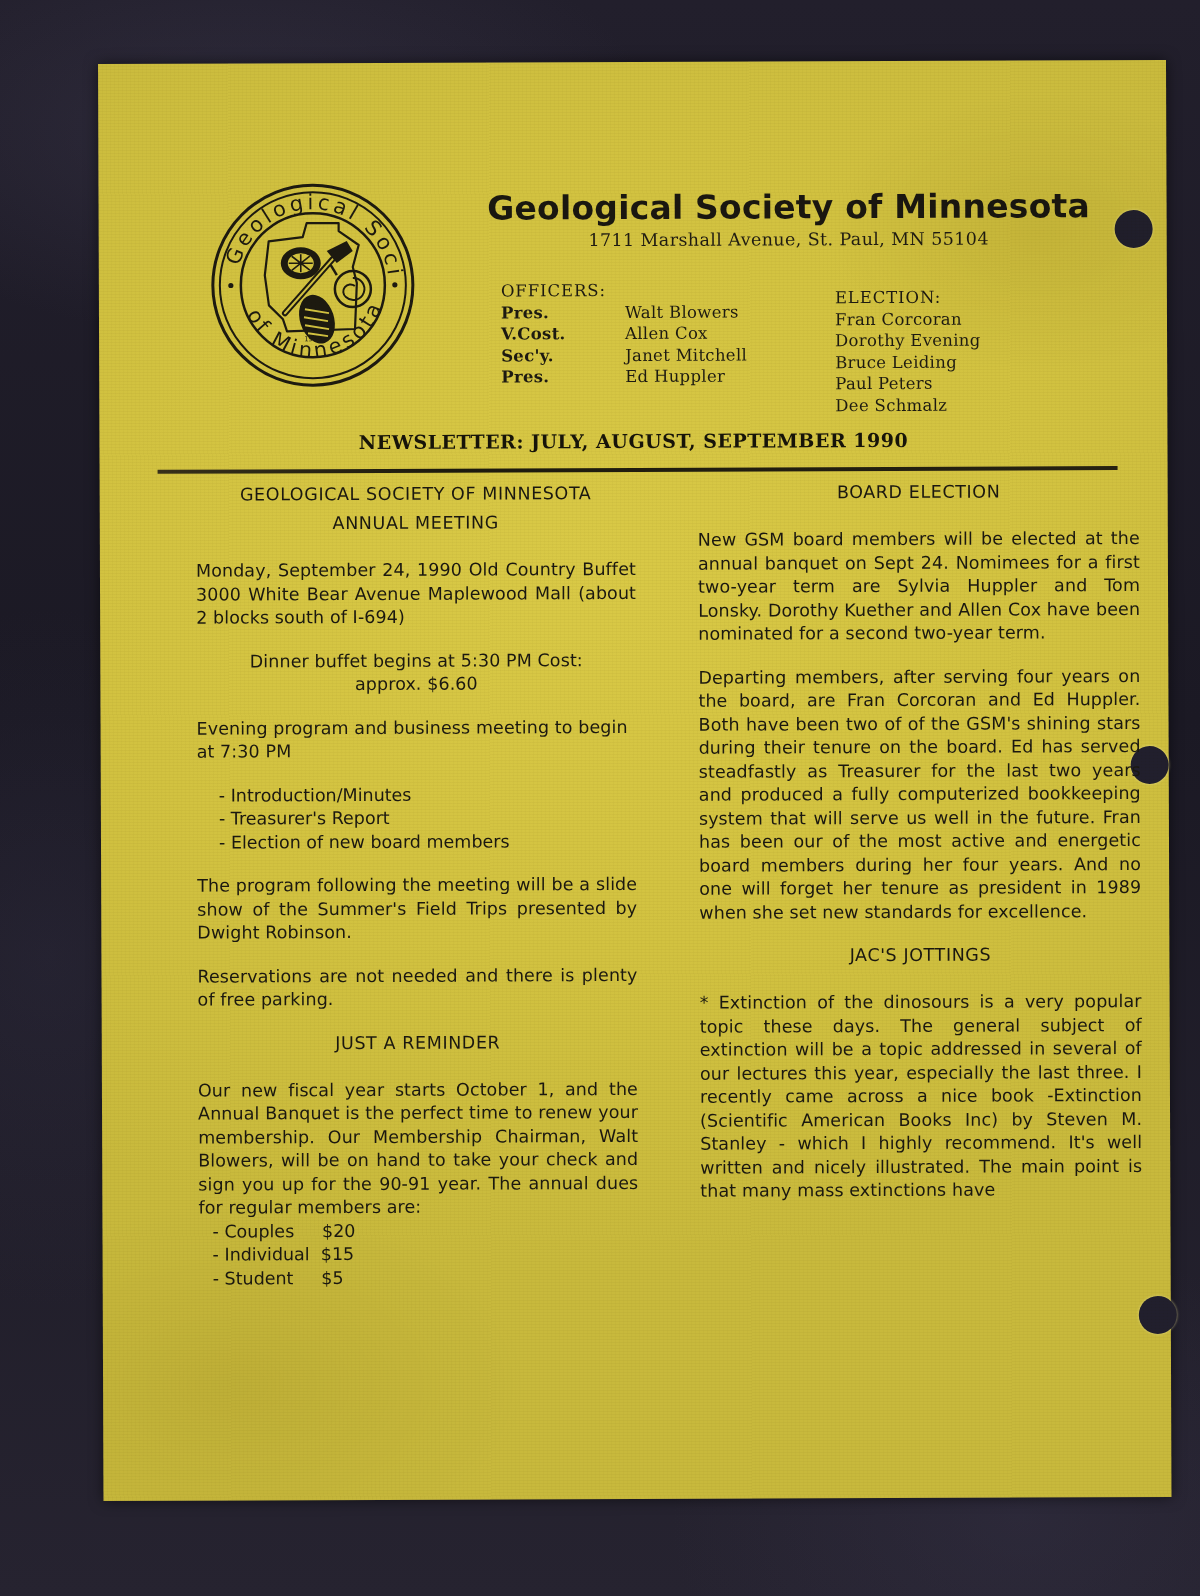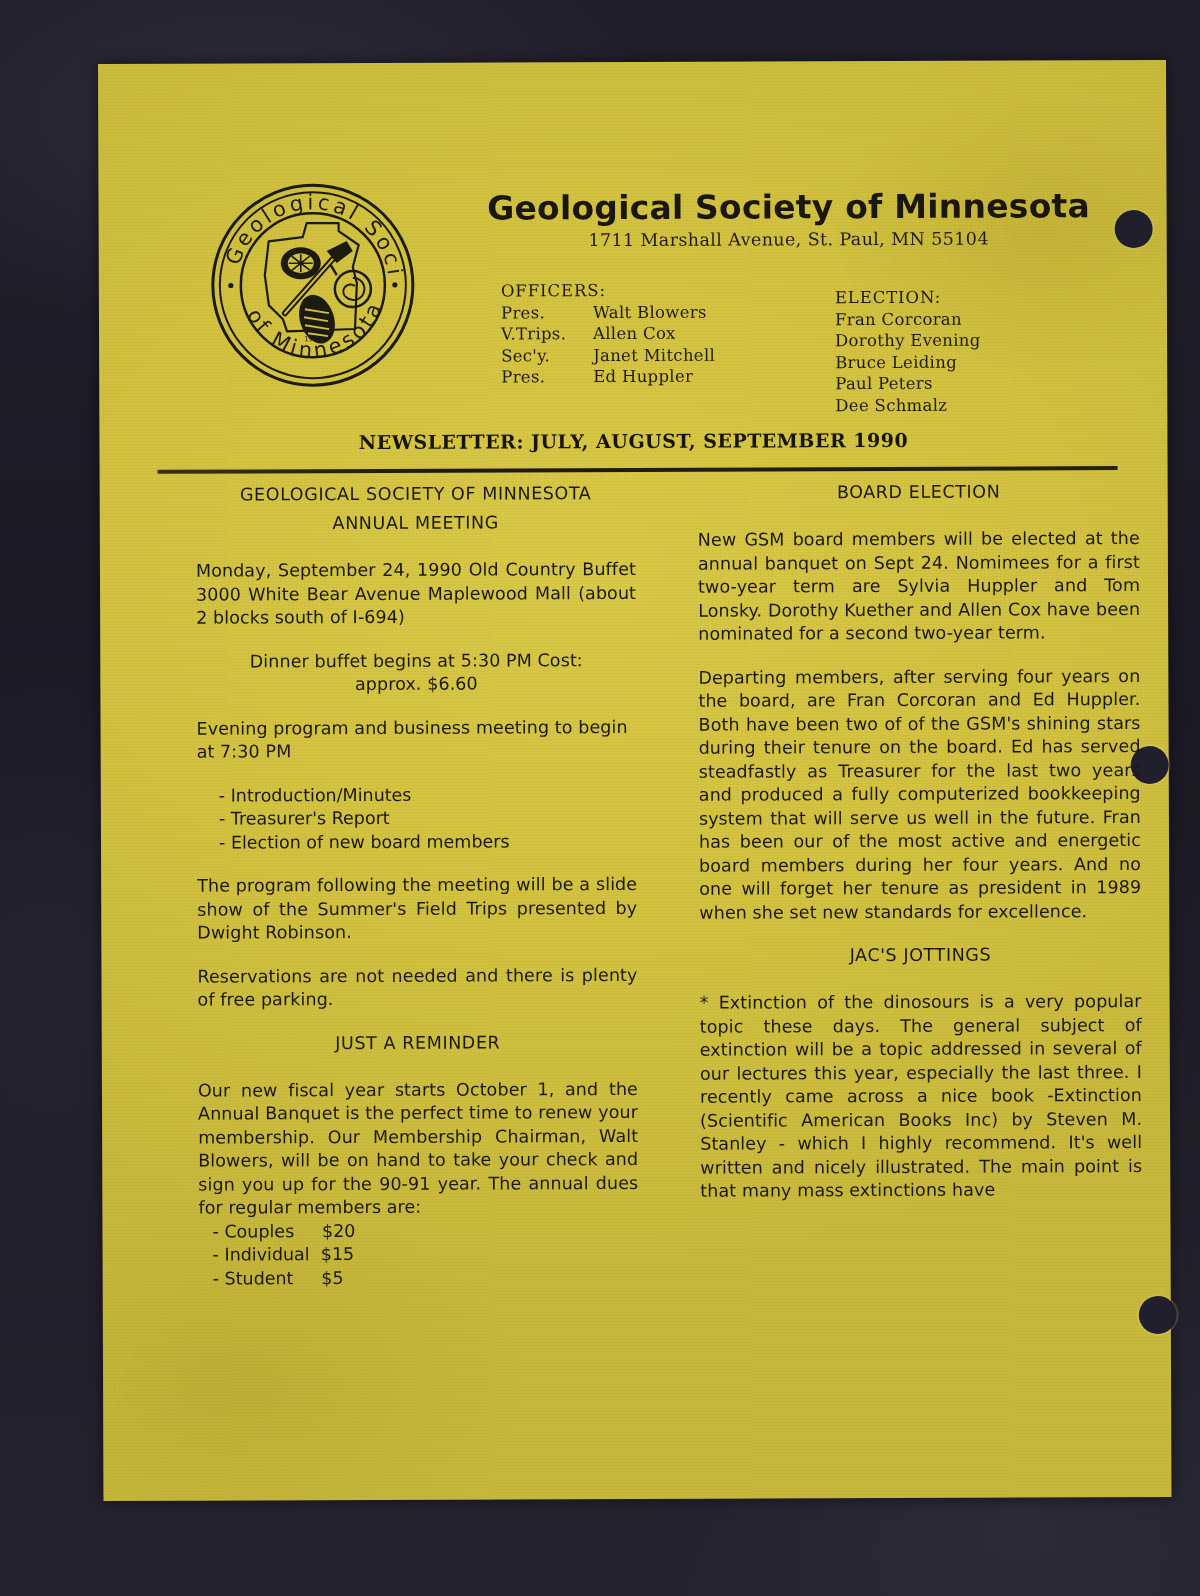--- a/index.html
+++ b/index.html
@@ -110,22 +110,22 @@
     font-family: "DejaVu Serif", serif;
     font-size: 16.5px;
     line-height: 21.5px;
     color: #1d1a11;
     letter-spacing: .3px;
   }
   #officers { left: 402px; top: 118px; width: 330px; }
   #directors { left: 736px; top: 126px; width: 300px; }
   .roster-head { letter-spacing: .9px; }
   .roster-row { display: flex; }
-  .roster-role { width: 92px; flex: none; }
-  .roster-name { flex: 1; }
+  .roster-role { width: 92px; flex: none; font-weight: bold; }
+  .roster-name { flex: 1; margin-left: 32px; }
 
   
   #newsletter-banner {
     position: absolute;
     left: 0; top: 368px;
     width: 100%;
     text-align: center;
     font-family: "DejaVu Serif", serif;
     font-weight: bold;
     font-size: 19px;
@@ -250,21 +250,21 @@
         <div id="org-title">Geological Society of Minnesota</div>
         <div id="org-address">1711 Marshall Avenue, St. Paul, MN  55104</div>
 
         <div id="officers" class="roster">
           <div class="roster-head">OFFICERS:</div>
           <div class="roster-row">
             <span class="roster-role">Pres.</span>
             <span class="roster-name">Walt Blowers</span>
           </div>
           <div class="roster-row">
-            <span class="roster-role">V.Trips.</span>
+            <span class="roster-role">V.Cost.</span>
             <span class="roster-name">Allen Cox</span>
           </div>
           <div class="roster-row">
             <span class="roster-role">Sec'y.</span>
             <span class="roster-name">Janet Mitchell</span>
           </div>
           <div class="roster-row">
             <span class="roster-role">Pres.</span>
             <span class="roster-name">Ed Huppler</span>
           </div>

